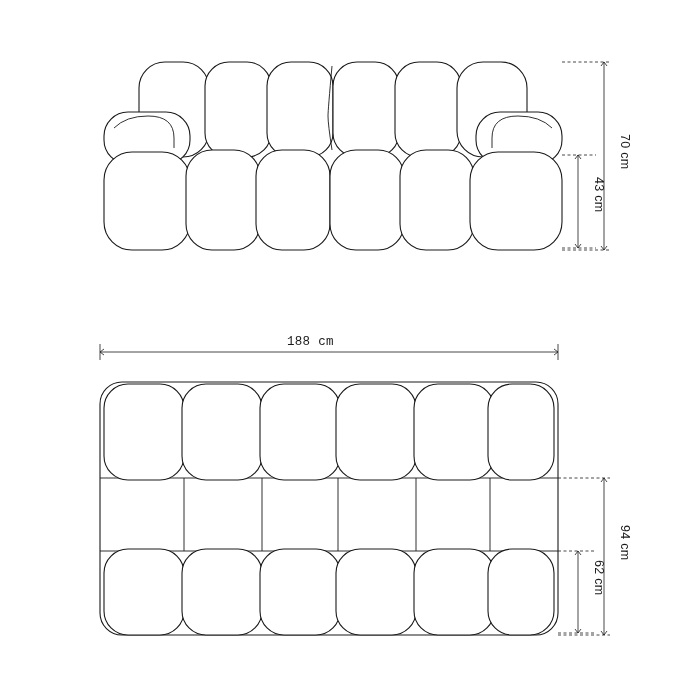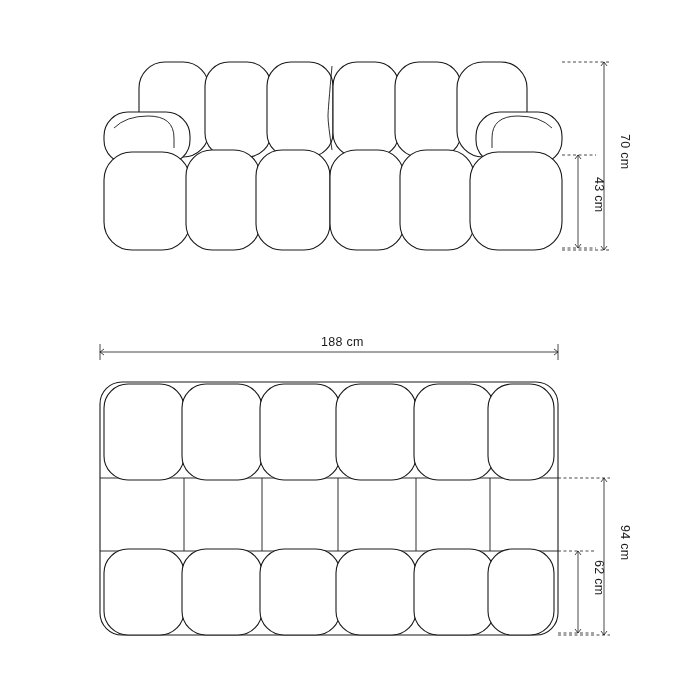--- a/index.html
+++ b/index.html
@@ -150,19 +150,19 @@
       <path class="dim-line" d="M578 551 L578 633"></path>
       <path class="dim-line" d="M575 555 L578 551 L581 555"></path>
       <path class="dim-line" d="M575 629 L578 633 L581 629"></path>
     </g>
   </svg>
 
   <div class="label-box rot" style="left:618px; top:134px;">70 cm</div>
 
   <div class="label-box rot" style="left:592px; top:177px;">43 cm</div>
 
-  <div class="label-box" style="left:321px; top:336px;">188 cm</div>
+  <div class="label-box" style="left:287px; top:336px;font-family:Liberation Mono, monospace;">188 cm</div>
 
   <div class="label-box rot" style="left:618px; top:525px;">94 cm</div>
 
   <div class="label-box rot" style="left:592px; top:560px;">62 cm</div>
 
 </div>
 
 </body></html>

